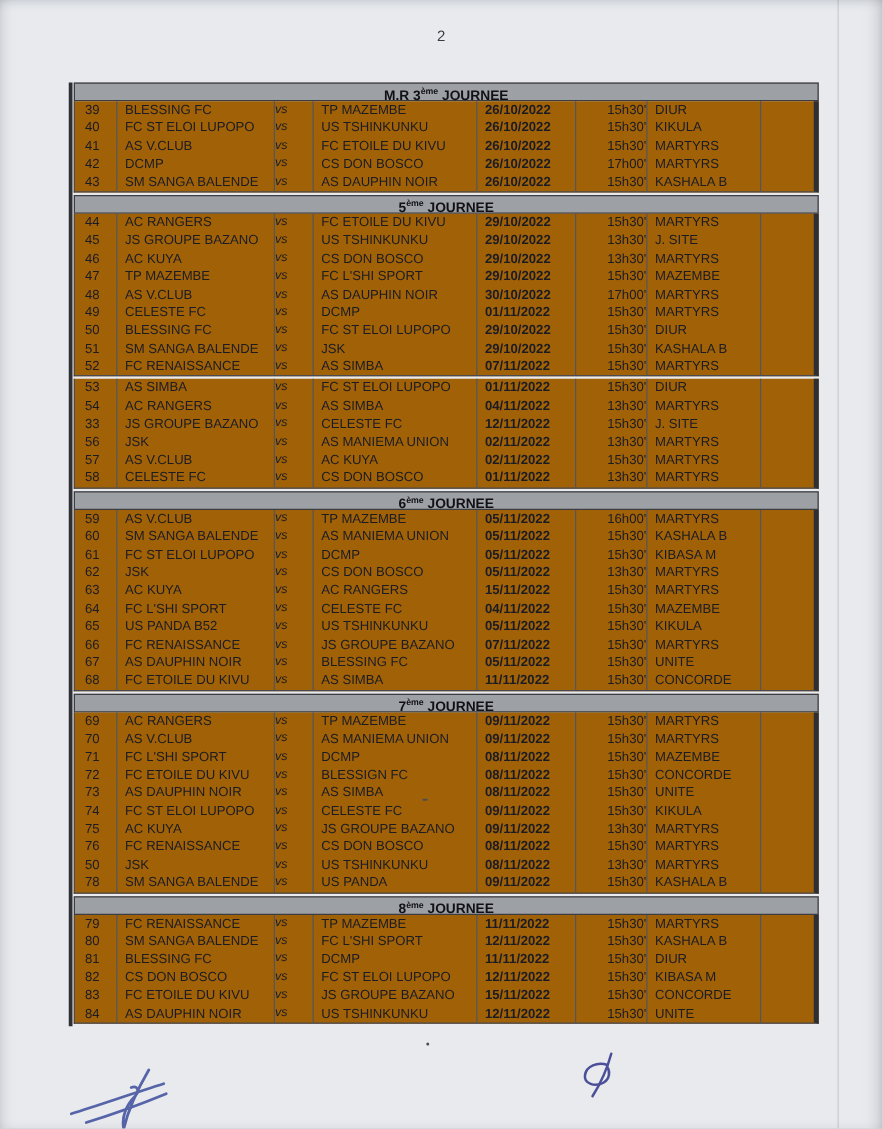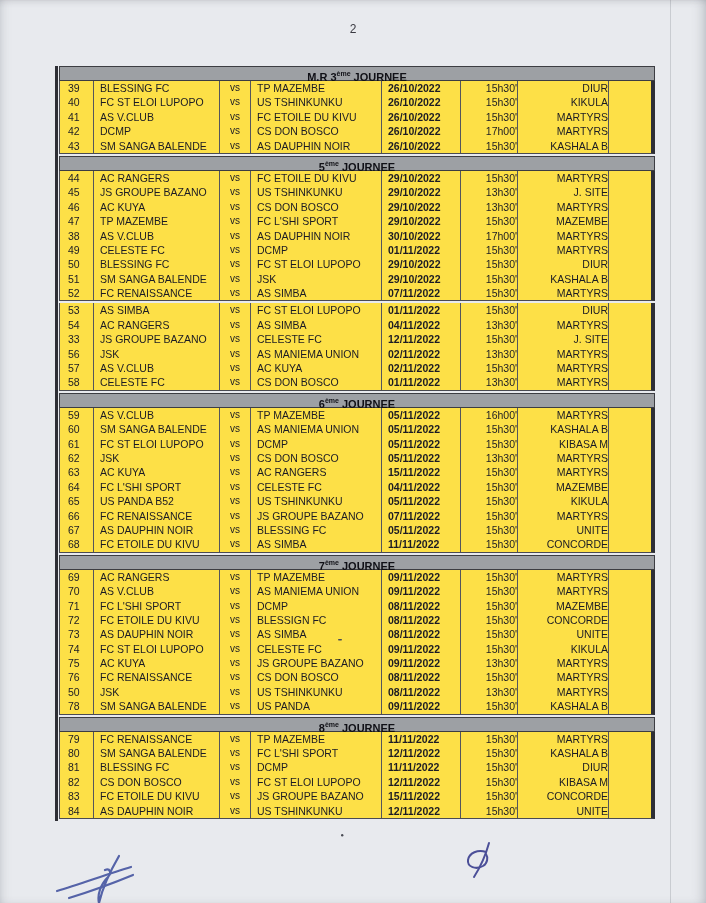--- a/index.html
+++ b/index.html
@@ -34,36 +34,36 @@
     height:15px; line-height:14px;
     background:#9da0a4;
     border:1px solid #3c3d42;
     text-align:center;
     font-weight:bold; font-size:11px; color:#101016;
   }
   .section-header sup{ font-size:7px; font-weight:bold; }
   .rows{
     border:1px solid #4a4b52; border-top:none;
     border-right:4px solid #2e2f35;
-    background:#fde047;
+    background:#a16207;
   }
   .row{ display:flex; height:14.4px; }
   .c{
     font-size:10.5px; line-height:14.6px;
     white-space:nowrap; overflow:hidden;
     border-right:1px solid #55565c;
     padding-left:6px;
   }
   .c.num   { width:34px;  padding-left:8px; }
   .c.home  { width:126px; }
-  .c.vs    { width:31px;  text-align:center; padding-left:0; font-size:10px; }
+  .c.vs    { width:31px;  padding-left:0; font-size:10px;font-style:italic; }
   .c.away  { width:131px; }
   .c.date  { width:79px;font-weight:bold; }
   .c.time  { width:57px;text-align:right; }
-  .c.venue { width:91px;text-align:right; }
+  .c.venue { width:91px; }
   .c.extra { flex:1; border-right:none; }
   .marks{ position:absolute; left:0; top:0; width:706px; height:903px; pointer-events:none; }
 </style>
 </head>
 <body>
 
 <div class="page">
   <div class="page-number">2</div>
 
   <div class="schedule" id="schedule">
@@ -159,21 +159,21 @@
             <div class="c num">47</div>
             <div class="c home">TP MAZEMBE</div>
             <div class="c vs">vs</div>
             <div class="c away">FC L'SHI SPORT</div>
             <div class="c date">29/10/2022</div>
             <div class="c time">15h30'</div>
             <div class="c venue">MAZEMBE</div>
             <div class="c extra"></div>
           </div>
           <div class="row">
-            <div class="c num">38</div>
+            <div class="c num">48</div>
             <div class="c home">AS V.CLUB</div>
             <div class="c vs">vs</div>
             <div class="c away">AS DAUPHIN NOIR</div>
             <div class="c date">30/10/2022</div>
             <div class="c time">17h00'</div>
             <div class="c venue">MARTYRS</div>
             <div class="c extra"></div>
           </div>
           <div class="row">
             <div class="c num">49</div>

